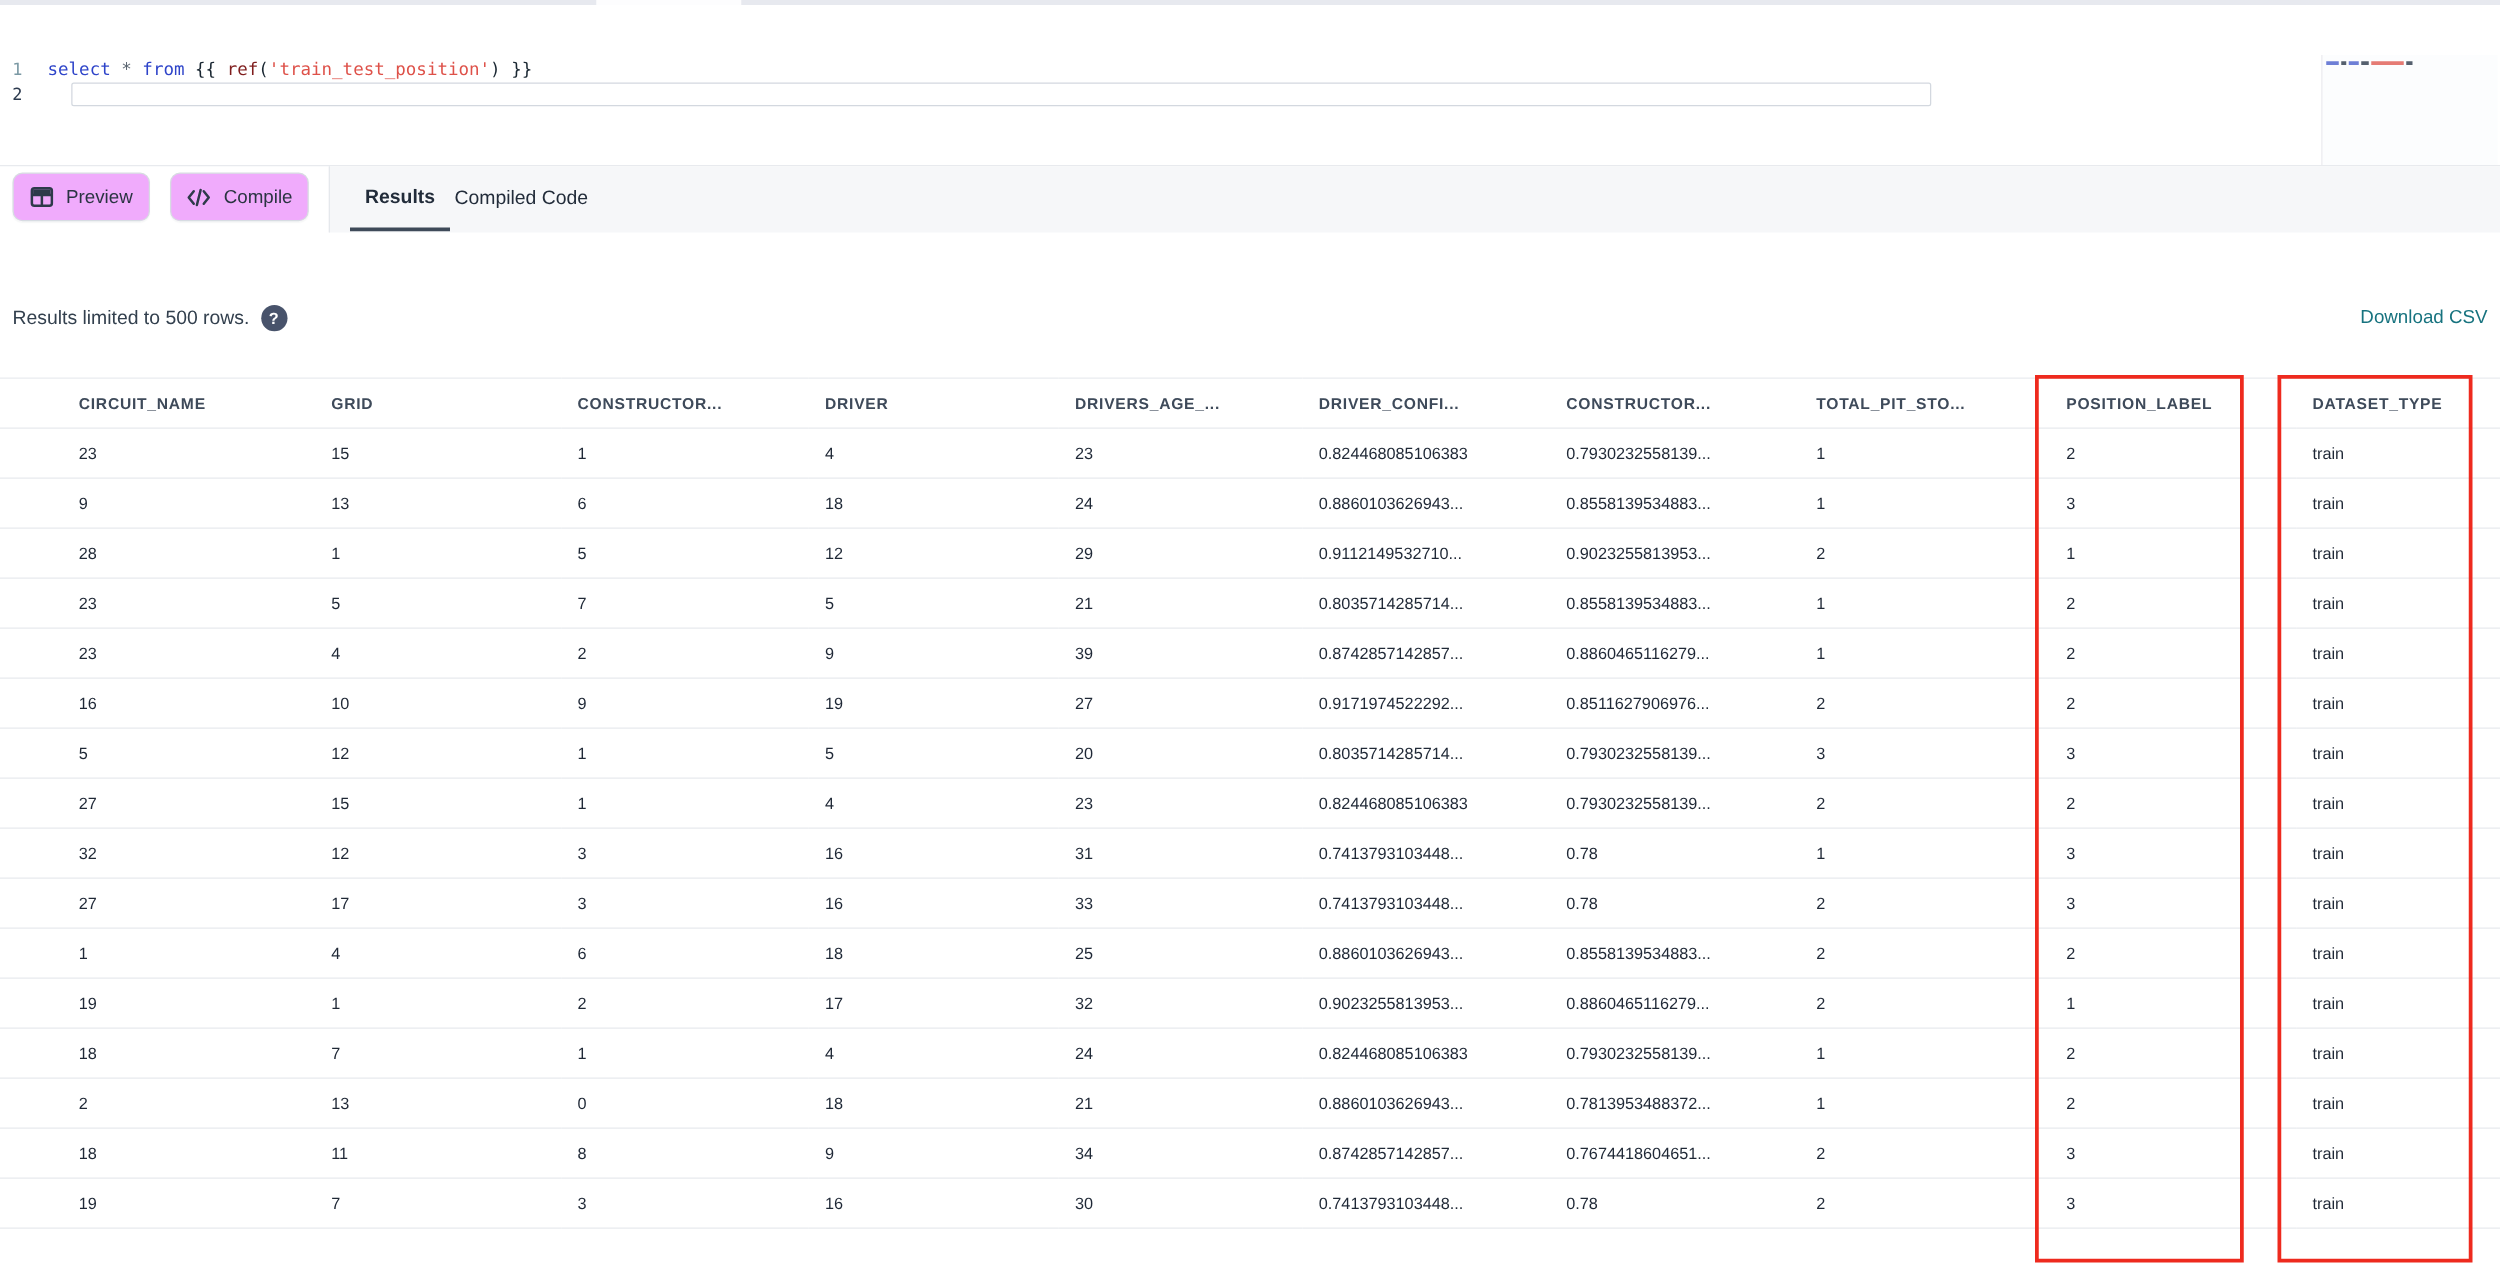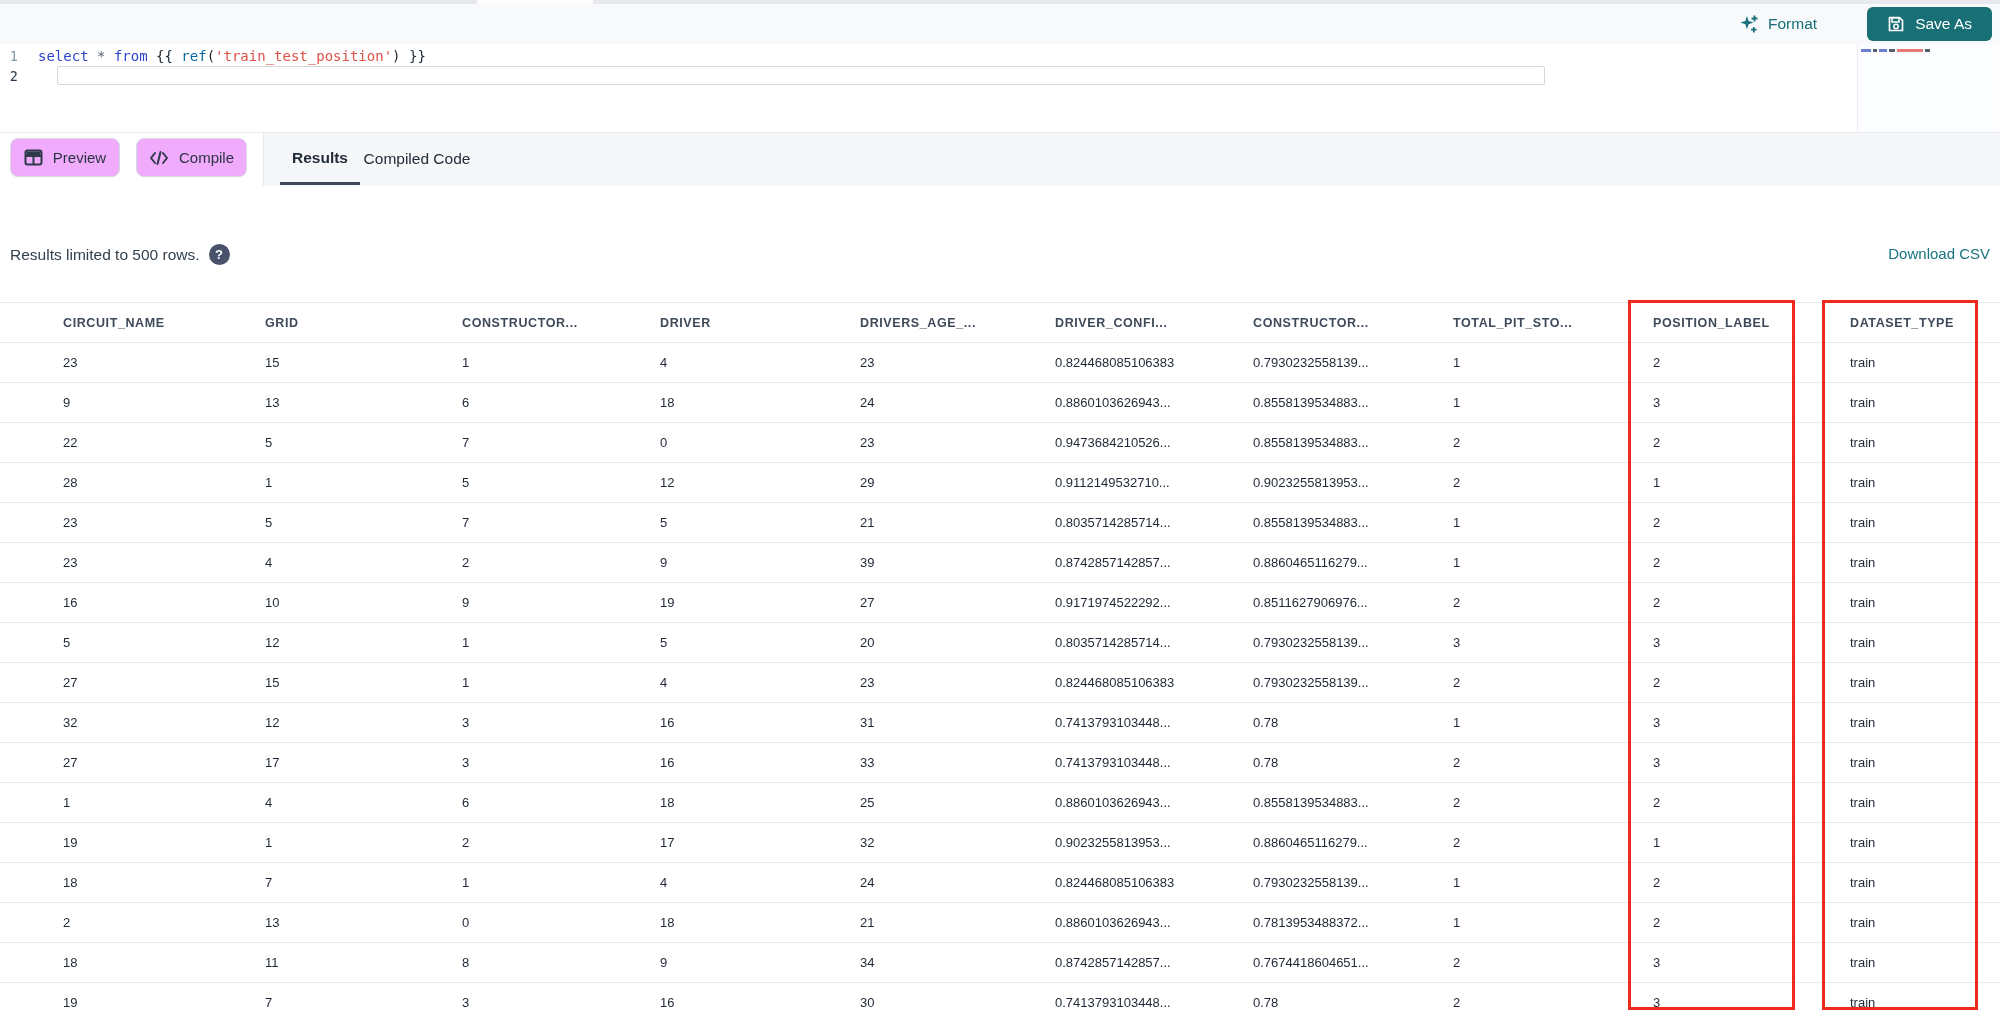--- a/index.html
+++ b/index.html
@@ -24,21 +24,21 @@
   .editor { position:absolute; left:0; top:44px; width:2000px; height:88px; background:#fff;
             font-family:"DejaVu Sans Mono", monospace; font-size:14px; }
   .ed-line { position:absolute; left:0; height:19px; display:flex; align-items:center; width:1850px; }
   .ed-line .ln { width:38px; text-align:right; padding-right:20px; font-size:13.5px; }
   .ln-inactive { color:#7b99a4; }
   .ln-active { color:#2c3a4e; }
   .code { white-space:pre; }
   .tok-keyword { color:#2e44c9; }
   .tok-operator { color:#5a6470; }
   .tok-jinja { color:#1a2732; }
-  .tok-function { color:#0369a1; }
+  .tok-function { color:#7f1d1d; }
   .tok-paren { color:#1a2732; }
   .tok-string { color:#de5149; }
   .active-line-box { position:absolute; left:57px; top:22px; width:1488px; height:19px;
                      border:1px solid #d3d8df; border-radius:2px; background:#fff; }
   .minimap { position:absolute; left:1857px; top:0; width:141px; height:88px;
              border-left:1px solid #ececf0; background:#fcfdfe; }
   .mini-line { position:absolute; left:3px; top:5px; height:3px; display:flex; gap:2px; }
   .mini-line i { display:block; height:3px; }
   .m-blue { background:#6e7fd6; } .m-dark { background:#55606e; } .m-red { background:#e57b74; }
 
@@ -86,42 +86,20 @@
 </style>
 </head>
 <body>
 
 <div class="screen">
 
   <div class="top-strip">
     <div class="sliver"></div>
   </div>
 
-  <div class="toolbar">
-    <div class="format-btn">
-      <span>
-        <svg class="icon-svg" width="20" height="20" viewBox="0 0 20 20">
-          <path d="M8 2 L9.6 7 L14.5 8.6 L9.6 10.2 L8 15.2 L6.4 10.2 L1.5 8.6 L6.4 7 Z" fill="#17707a"></path>
-          <path d="M15.5 1.5 v6 M12.5 4.5 h6" stroke="#17707a" stroke-width="1.8"></path>
-          <path d="M14.8 13 v5.5 M12.1 15.7 h5.5" stroke="#17707a" stroke-width="1.8"></path>
-        </svg>
-      </span>
-      <span>Format</span>
-    </div>
-    <button class="saveas-btn">
-      <span>
-        <svg class="icon-svg" width="18" height="18" viewBox="0 0 18 18">
-          <path d="M2.5 2.5 h10 l3 3 v10 h-13 Z" fill="none" stroke="#ffffff" stroke-width="1.7" stroke-linejoin="round"></path>
-          <rect x="5" y="2.8" width="7" height="4.2" fill="none" stroke="#ffffff" stroke-width="1.5"></rect>
-          <circle cx="9" cy="11.5" r="2.2" fill="none" stroke="#ffffff" stroke-width="1.5"></circle>
-        </svg>
-      </span>
-      <span>Save As</span>
-    </button>
-  </div>
 
   <div class="editor">
     <div class="ed-line" style="top:2px;">
       <span class="ln ln-inactive">1</span>
       <span class="code" id="code-line-1"><span class="tok-keyword">select</span><span class="tok-plain"> </span><span class="tok-operator">*</span><span class="tok-plain"> </span><span class="tok-keyword">from</span><span class="tok-plain"> </span><span class="tok-jinja">{{ </span><span class="tok-function">ref</span><span class="tok-paren">(</span><span class="tok-string">'train_test_position'</span><span class="tok-paren">)</span><span class="tok-jinja"> }}</span></span>
     </div>
     <div class="ed-line" style="top:22px;">
       <span class="ln ln-active">2</span>
     </div>
     <div class="active-line-box"></div>
@@ -223,32 +201,20 @@
             <td>6</td>
             <td>18</td>
             <td>24</td>
             <td>0.8860103626943...</td>
             <td>0.8558139534883...</td>
             <td>1</td>
             <td>3</td>
             <td>train</td>
           </tr>
           <tr>
-            <td>22</td>
-            <td>5</td>
-            <td>7</td>
-            <td>0</td>
-            <td>23</td>
-            <td>0.9473684210526...</td>
-            <td>0.8558139534883...</td>
-            <td>2</td>
-            <td>2</td>
-            <td>train</td>
-          </tr>
-          <tr>
             <td>28</td>
             <td>1</td>
             <td>5</td>
             <td>12</td>
             <td>29</td>
             <td>0.9112149532710...</td>
             <td>0.9023255813953...</td>
             <td>2</td>
             <td>1</td>
             <td>train</td>

